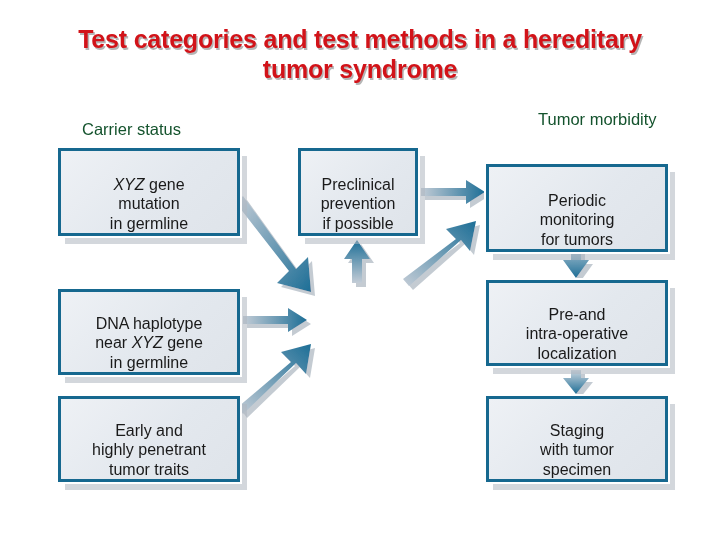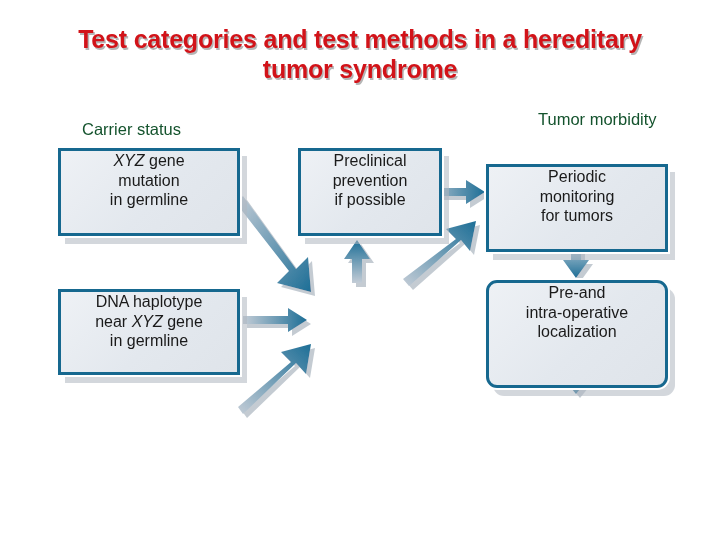--- a/index.html
+++ b/index.html
@@ -58,44 +58,44 @@
   
   .node {
     position: absolute;
     box-sizing: border-box;
     border: 3px solid #16688f;
     background: linear-gradient(135deg, #eef1f5 0%, #e3e8ee 55%, #dfe4ea 100%);
     box-shadow:
       0 0 0 2px #ffffff,
       7px 8px 0 0 rgba(175,183,192,0.55);
     display: flex;
-    align-items: flex-start;
+    align-items: flex-end;
     justify-content: center;
     text-align: center;
     color: #1a1a1a;
     font-size: 16px;
     line-height: 19.5px;
   }
   .node .label { padding: 0 4px; }
   .node i { font-style: italic; }
 
   .node.bold { font-weight: bold; font-size: 17px; line-height: 20px; }
 
   
   #node-xyz-mutation   { left: 58px;  top: 148px; width: 182px; height: 88px; }
   #node-dna-haplotype  { left: 58px;  top: 280px; width: 182px; height: 86px; margin-top: 9px; }
   #node-early-traits   { left: 58px;  top: 396px; width: 182px; height: 86px; }
 
   
-  #node-preclinical    { left: 298px; top: 148px; width: 144px; height: 88px; }
+  #node-preclinical    { left: 298px; top: 148px; width: 120px; height: 88px; }
   #node-known-carrier  { left: 310px; top: 285px; width: 96px;  height: 68px; }
 
   
   #node-periodic-monitoring { left: 486px; top: 148px; width: 182px; height: 88px; margin-top: 16px; }
-  #node-pre-intra-op        { left: 486px; top: 280px; width: 182px; height: 108px; border-radius: 11px; }
+  #node-pre-intra-op        { left: 486px; top: 280px; width: 182px; height: 86px; }
   #node-staging             { left: 486px; top: 396px; width: 182px; height: 86px; }
 </style>
 </head>
 <body>
 
 <div id="slide-title">Test categories and test methods in a hereditary tumor syndrome</div>
 
 <div id="diagram">
 
   <svg id="arrow-layer" viewBox="0 0 720 540">
@@ -163,28 +163,34 @@
   <div class="col-head" id="head-tumor-morbidity">Tumor morbidity</div>
 
   <div class="node" id="node-xyz-mutation">
     <span class="label"><i>XYZ</i> gene<br>mutation<br>in germline</span>
   </div>
 
   <div class="node" id="node-dna-haplotype">
     <span class="label">DNA haplotype<br>near <i>XYZ</i> gene<br>in germline</span>
   </div>
 
+  <div class="node" id="node-early-traits">
+    <span class="label">Early and<br>highly penetrant<br>tumor traits</span>
+  </div>
 
   <div class="node" id="node-preclinical">
     <span class="label">Preclinical<br>prevention<br>if possible</span>
   </div>
 
 
   <div class="node" id="node-periodic-monitoring">
     <span class="label">Periodic<br>monitoring<br>for tumors</span>
   </div>
 
   <div class="node" id="node-pre-intra-op">
     <span class="label">Pre-and<br>intra-operative<br>localization</span>
   </div>
 
+  <div class="node" id="node-staging">
+    <span class="label">Staging<br>with tumor<br>specimen</span>
+  </div>
 
 </div>
 
 </body></html>

